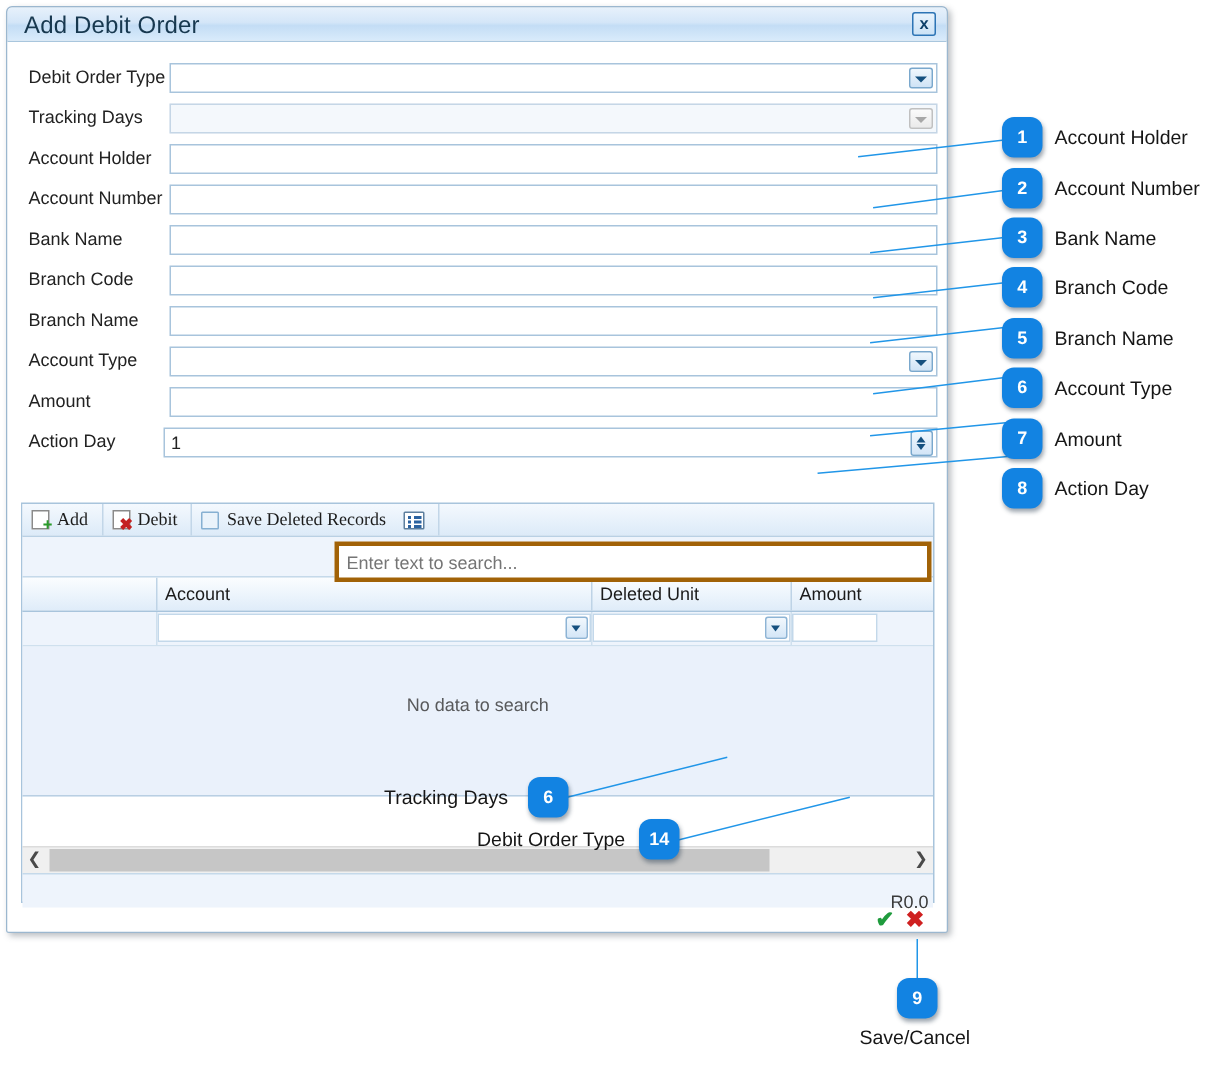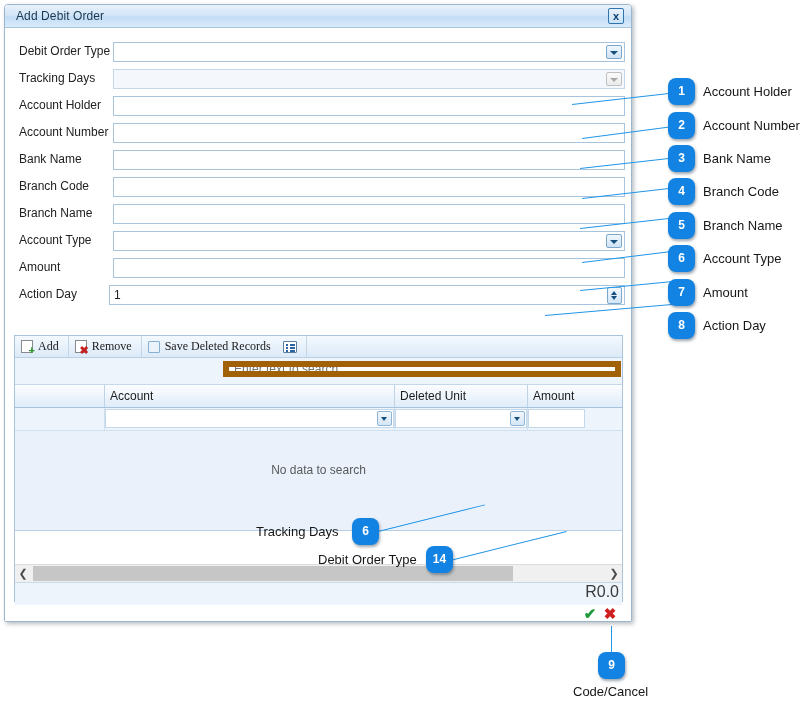--- a/index.html
+++ b/index.html
@@ -35,21 +35,21 @@
     position: relative;
     height: 22px;
     background: linear-gradient(to bottom, #e7f1fb 0%, #d4e6f8 45%, #c3ddf5 55%, #d9ebfb 100%);
     border-bottom: 1px solid #a9c6dd;
     border-radius: 3px 3px 0 0;
   }
   .titlebar-title {
     position: absolute;
     left: 11px;
     top: 4px;
-    font-size: 12px;
+    font-size: 16px;
     color: #17384f;
     letter-spacing: .1px;
     white-space: nowrap;
   }
   .close-btn {
     position: absolute;
     right: 7px;
     top: 3px;
     width: 16px;
     height: 16px;
@@ -257,24 +257,24 @@
     position: relative;
     height: 26px;
     background: #eef4fc;
     border-bottom: 1px solid #c5d9ea;
   }
   .search-input {
     position: absolute;
     left: 208px;
     top: 3px;
     width: 398px;
-    height: 16px;
-    box-sizing: border-box;
-    background: #ffffff;
-    border: 6px solid #a16207;
+    height: 27px;
+    box-sizing: border-box;
+    background: #ffffff;
+    border: 3px solid #a16207;
     padding: 2px 5px;
     font-size: 12px;
     color: #a9a9a9;
     font-family: "Liberation Sans", sans-serif;
   }
 
   .grid-header {
     display: flex;
     height: 22px;
     background: linear-gradient(to bottom, #fbfdff, #dfecf9);
@@ -388,22 +388,22 @@
 
   .grid-footer {
     position: relative;
     height: 22px;
     background: #eef4fc;
     border-top: 1px solid #c5d9ea;
   }
   .grid-footer .total {
     position: absolute;
     right: 3px;
-    top: 0;
-    font-size: 16px;
+    top: 11px;
+    font-size: 12px;
     color: #3a3a3a;
     white-space: nowrap;
   }
 
   
   .actionbar {
     position: absolute;
     left: 9px;
     right: 9px;
     top: 578px;
@@ -561,21 +561,21 @@
         <div class="tool-btn">
           <span class="ic-doc">
               <span class="plus">+</span>
             </span>
           <span class="lbl">Add</span>
         </div>
         <div class="tool-btn">
           <span class="ic-doc">
               <span class="cross">✖</span>
             </span>
-          <span class="lbl">Remove</span>
+          <span class="lbl">Debit</span>
         </div>
         <div class="tool-btn">
           <span class="ic-check"></span>
           <span class="lbl">Save Deleted Records</span>
           <span style="display:inline-block;width:12px;"></span>
           <span class="ic-list">
             <i></i>
               <i></i>
               <i></i>
               <b></b>
@@ -676,21 +676,21 @@
   <div class="badge" style="left:668px; top:245px;">6</div>
   <div class="callout-text right-side" style="left:703px; top:251px;">Account Type</div>
 
   <div class="badge" style="left:668px; top:279px;">7</div>
   <div class="callout-text right-side" style="left:703px; top:285px;">Amount</div>
 
   <div class="badge" style="left:668px; top:312px;">8</div>
   <div class="callout-text right-side" style="left:703px; top:318px;">Action Day</div>
 
   <div class="badge" style="left:598px; top:652px;">9</div>
-  <div class="callout-text" style="left:573px; top:684px;">Code/Cancel</div>
+  <div class="callout-text" style="left:573px; top:684px;">Save/Cancel</div>
 
   <div class="badge" style="left:426px; top:546px;">14</div>
   <div class="callout-text left-side" style="left:318px; top:552px;">Debit Order Type</div>
 
   <div class="badge" style="left:352px; top:518px;">6</div>
   <div class="callout-text left-side" style="left:256px; top:524px;">Tracking Days</div>
 
 </div>
 
 </body></html>

